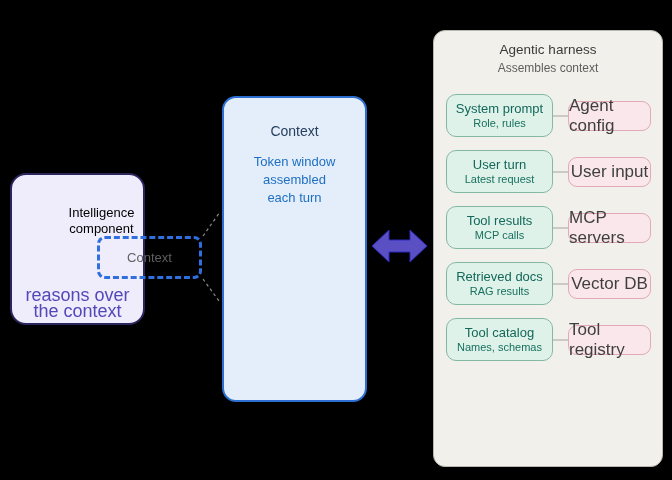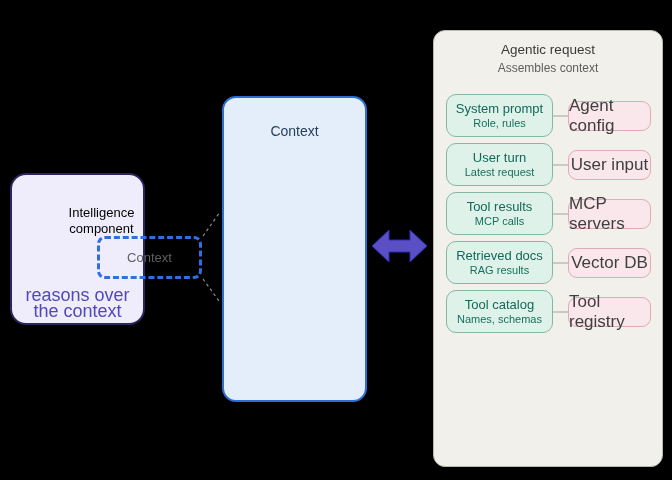--- a/index.html
+++ b/index.html
@@ -53,21 +53,21 @@
     background: #f1f0eb;
     border: 1px solid #b9b8b0;
     border-radius: 12px;
     box-sizing: border-box;
   }
   .h-title { top: 11px; font-size: 13.5px; color: #3a3a3a; }
   .h-sub   { top: 30px; font-size: 12px;   color: #5e5e5e; }
 
   .rows {
     position: absolute; top: 63px; left: 12px;
-    display: flex; flex-direction: column; gap: 6px;
+    display: flex; flex-direction: column; gap: 13px;
   }
   .row { display: flex; align-items: center; }
   .green-box {
     width: 107px; height: 43px;
     background: #def2e9;
     border: 1.5px solid #84b8a5;
     border-radius: 10px;
     box-sizing: border-box;
     display: flex; flex-direction: column;
     align-items: center; justify-content: center;
@@ -106,30 +106,35 @@
     <div>the context</div>
   </div>
 </div>
 
 <div class="abs ctx-overlay">
   <span>Context</span>
 </div>
 
 <div class="abs context-box">
   <div class="abs center-text ctx-title">Context</div>
+  <div class="abs center-text ctx-body">
+    <div>Token window</div>
+    <div>assembled</div>
+    <div>each turn</div>
+  </div>
 </div>
 
 <svg class="overlay" viewBox="0 0 672 480">
   <line x1="203" y1="236" x2="220" y2="212" stroke="#8a8a8a" stroke-width="1.2" stroke-dasharray="3 3"></line>
   <line x1="203" y1="279" x2="219" y2="301" stroke="#8a8a8a" stroke-width="1.2" stroke-dasharray="3 3"></line>
   <polygon points="372,246 389,230 389,240 410,240 410,230 427,246 410,262 410,252 389,252 389,262" fill="#5a50c3" stroke="#2b2bbf" stroke-width="1" stroke-linejoin="round"></polygon>
 </svg>
 
 <div class="abs harness">
-  <div class="abs center-text h-title">Agentic request</div>
+  <div class="abs center-text h-title">Agentic harness</div>
   <div class="abs center-text h-sub">Assembles context</div>
 
   <div class="rows">
 
     <div class="row">
       <div class="green-box">
         <div class="g-title">System prompt</div>
         <div class="g-sub">Role, rules</div>
       </div>
       <div class="connector"></div>

